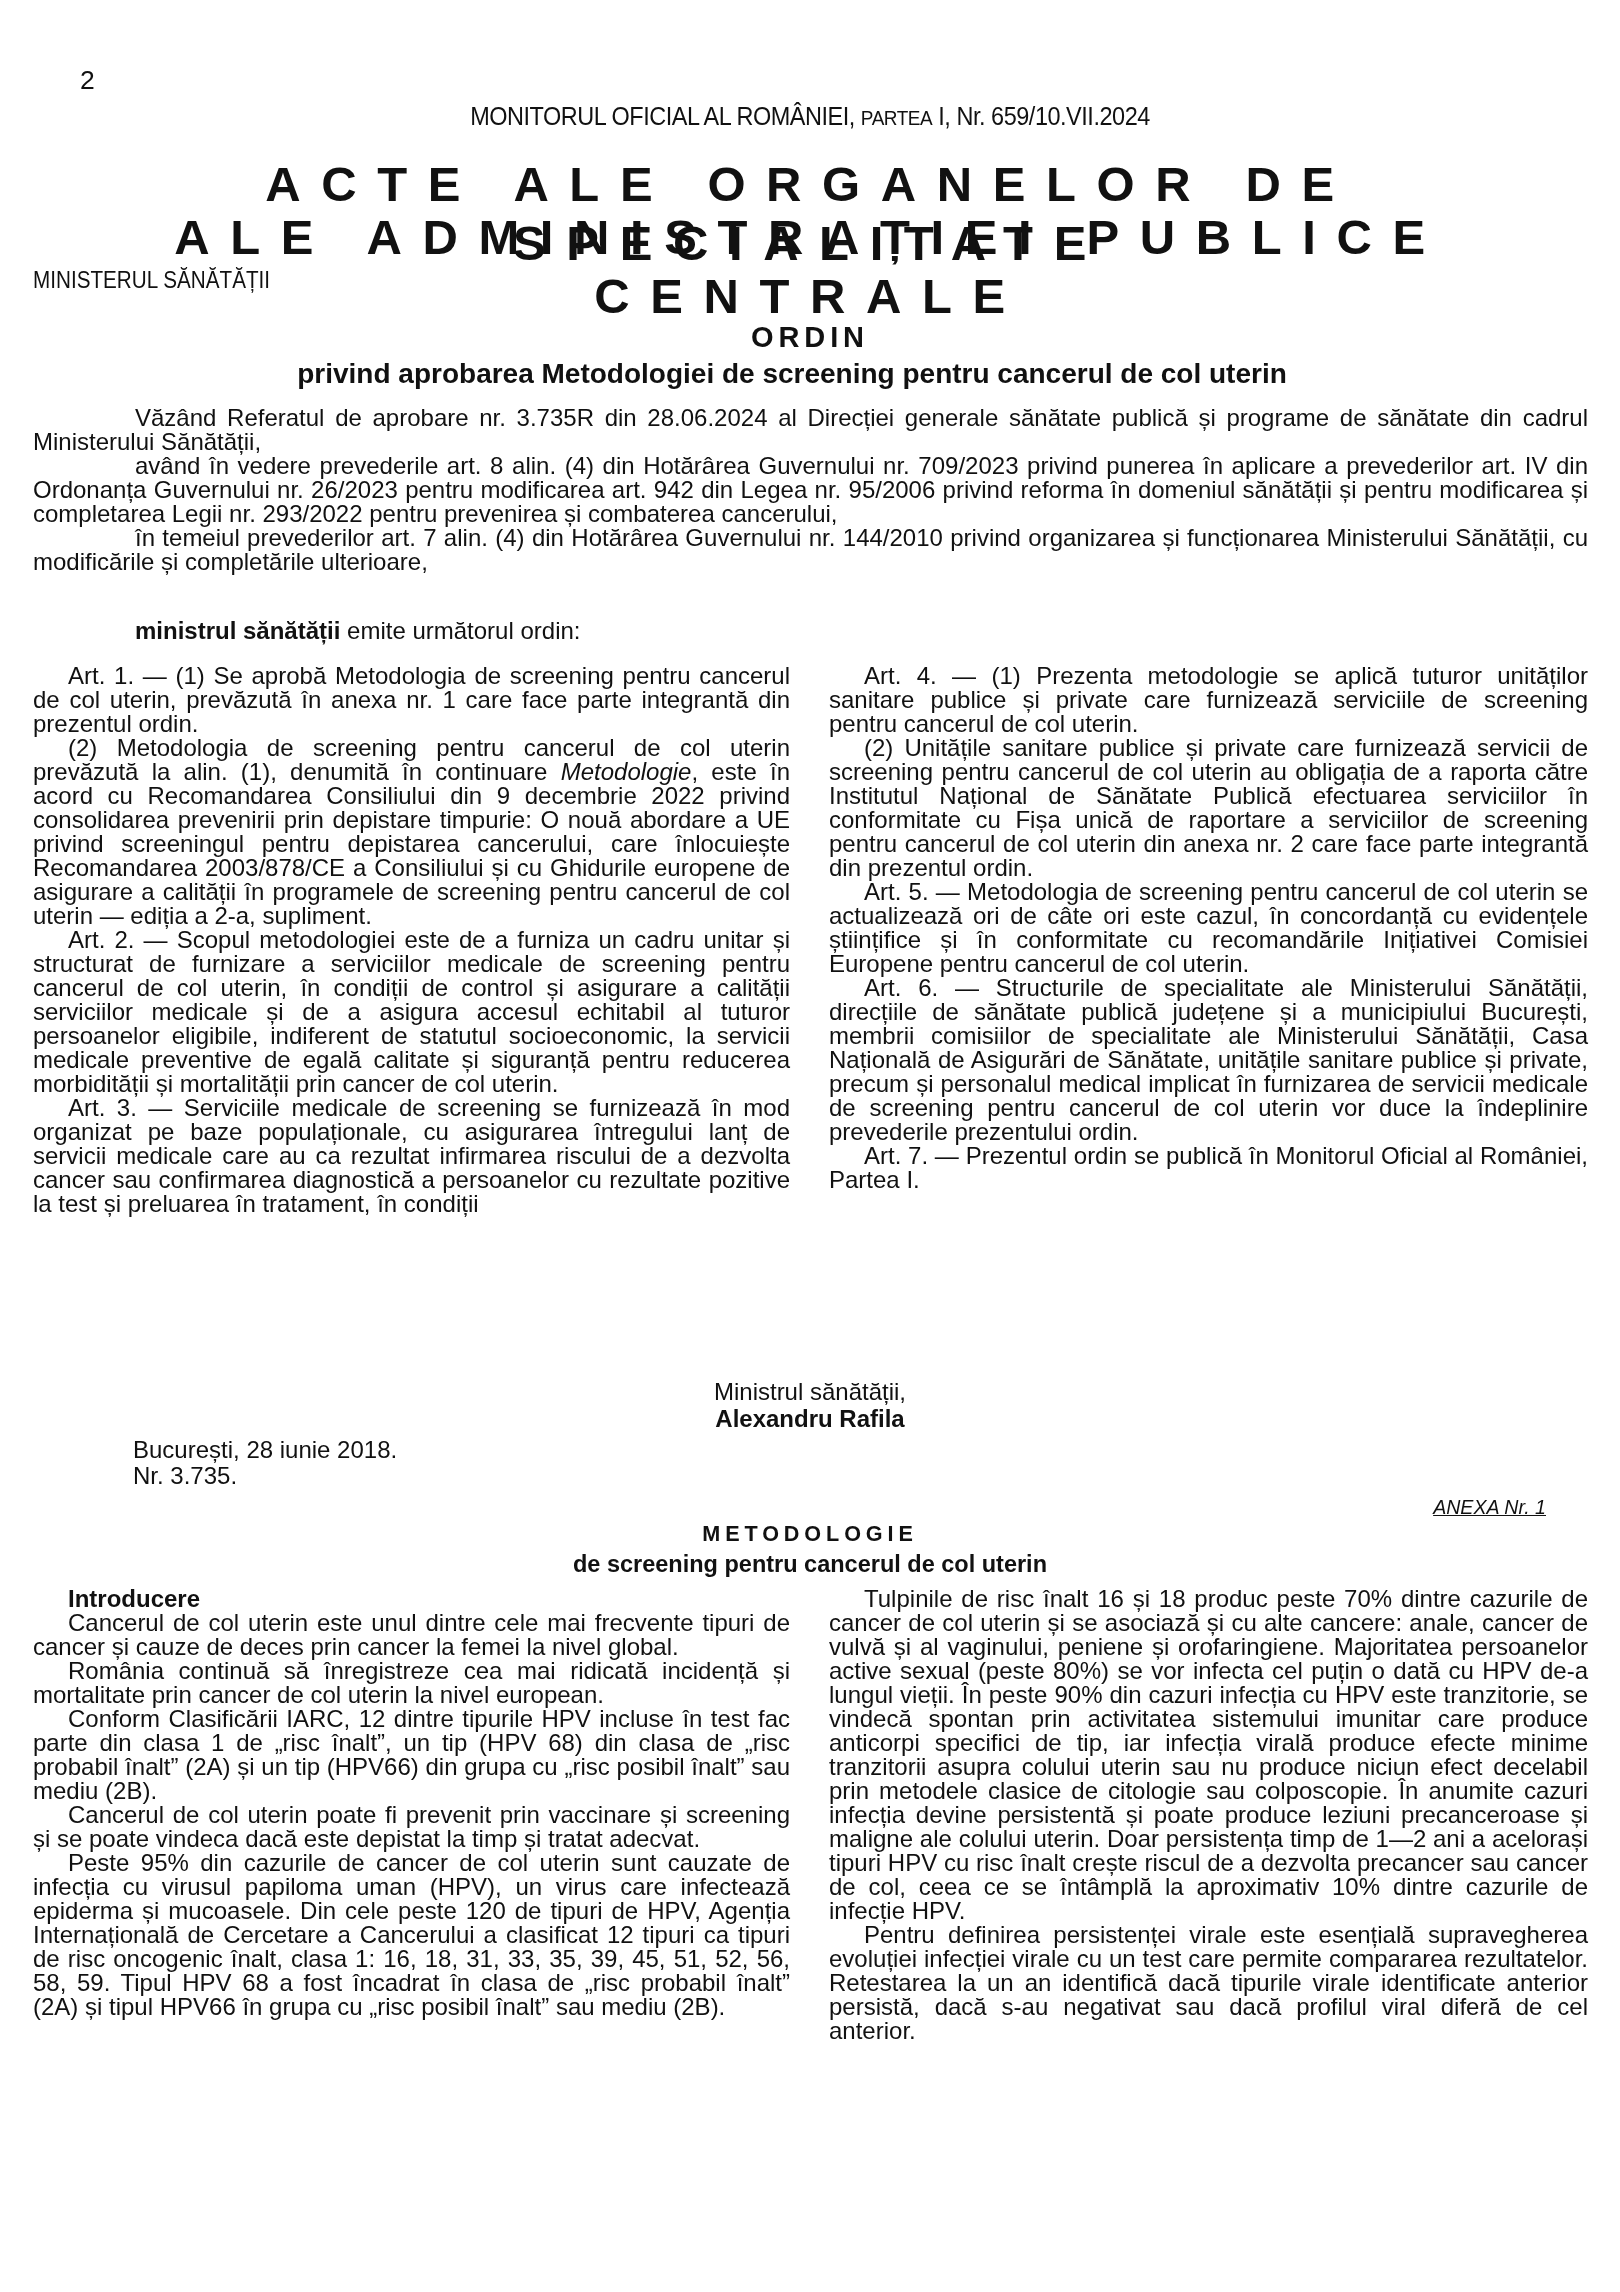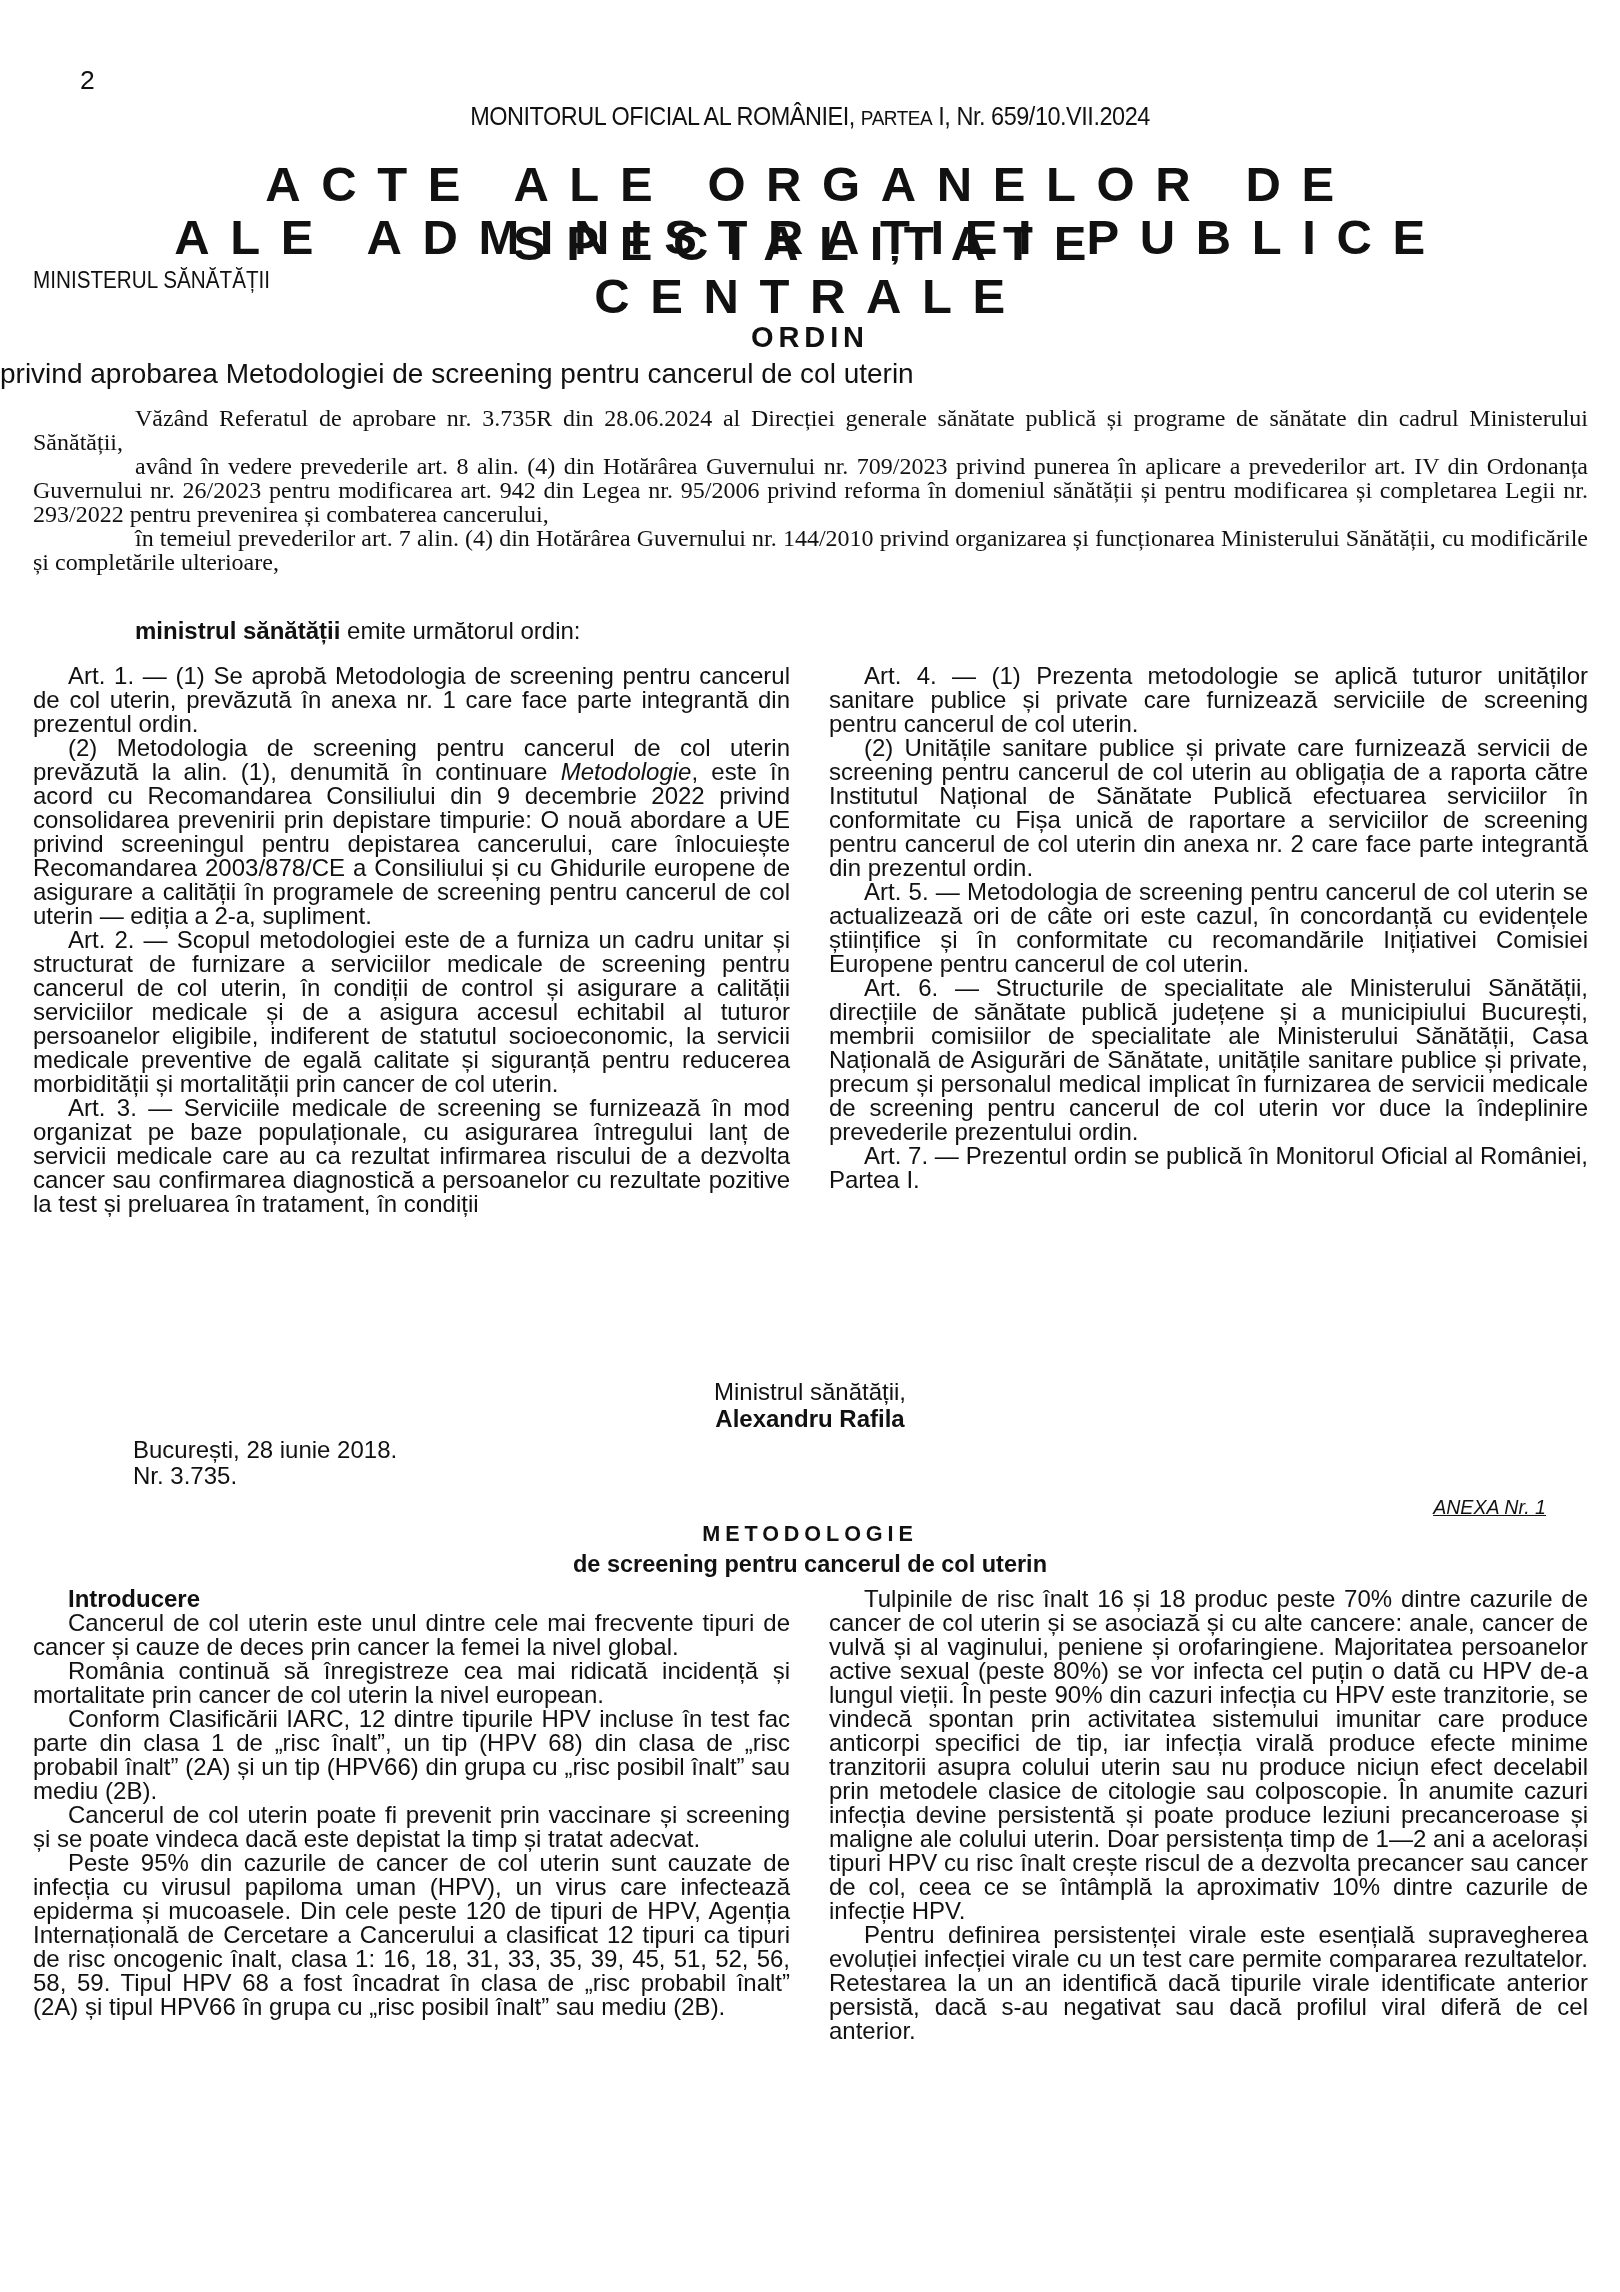--- a/index.html
+++ b/index.html
@@ -6,22 +6,22 @@
   body { width:1620px; height:2293px; position:relative; overflow:hidden; color:#111; font-family:"Liberation Sans", sans-serif; }
   .page { position:absolute; left:0; top:0; width:1620px; height:2293px; }
   .pnum { position:absolute; left:80px; top:65px; font-size:26.5px; }
   .runhead { position:absolute; left:0; width:1620px; top:102px; text-align:center; font-size:25.5px; letter-spacing:-0.5px; transform:scaleX(0.92); }
   .runhead .sc { font-size:20.6px; }
   .bigtitle { position:absolute; left:0; width:1620px; text-align:center; font-weight:bold; font-size:49px; letter-spacing:20.6px; line-height:59px; }
   .bt1 { top:155px; }
   .bt2 { top:208px; }
   .ministry { position:absolute; left:33px; top:267px; font-size:23.5px; transform-origin:left; transform:scaleX(0.88); }
   .ordin { position:absolute; left:0; width:1620px; top:321px; text-align:center; font-weight:bold; font-size:29px; letter-spacing:4.9px; }
-  .ordin-sub { position:absolute; left:0; width:1584px; top:358px; text-align:left; font-weight:normal; font-size:28px; }
-  .pre { position:absolute; left:33px; width:1555px; top:406px; font-size:24px; line-height:24px; text-align:justify;font-family:Liberation Serif, serif; }
+  .ordin-sub { position:absolute; left:0; width:1584px; top:358px; text-align:center; font-weight:bold; font-size:28px; }
+  .pre { position:absolute; left:33px; width:1555px; top:406px; font-size:24px; line-height:24px; text-align:justify; }
   .pre p { margin:0; text-indent:102px; }
   .emite { position:absolute; left:135px; top:617px; font-size:24px; }
   .emite b { font-weight:bold; }
   .col { position:absolute; font-size:24px; line-height:24px; text-align:justify; }
   .col p { margin:0; text-indent:35px; }
   .col p.noind { text-indent:0; }
   .colL { left:33px; width:757px; }
   .colR { left:829px; width:759px; }
   .c1 { top:664px; }
   .c2 { top:1587px; }

